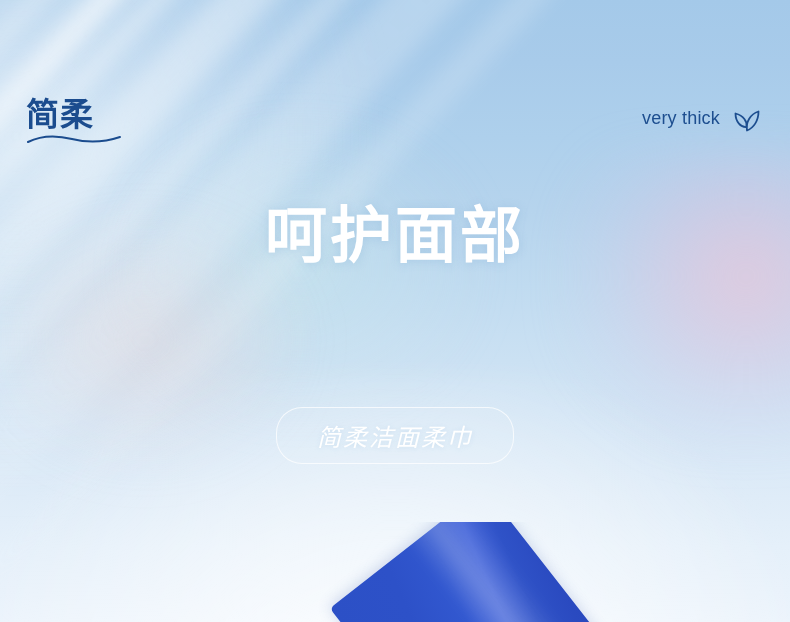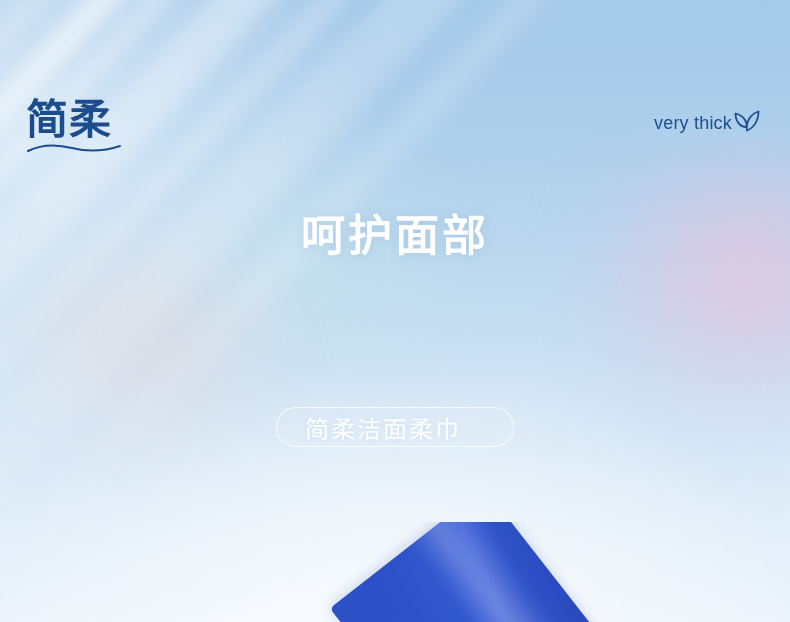--- a/index.html
+++ b/index.html
@@ -130,35 +130,36 @@
 
   
   .logo {
     position: absolute;
     left: 26px; top: 98px;
     width: 96px;
     pointer-events: auto;
   }
   .logo-text {
     font-family: "DejaVu Sans", "Liberation Sans", sans-serif;
-    font-size: 42px;
+    font-size: 33px;
     font-weight: 700;
     letter-spacing: 1px;
     color: #1b4c8e;
     line-height: 1.05;
     white-space: nowrap;
   }
   .logo-wave { display: block; margin-top: 1px; }
 
   
   .thick-badge {
     position: absolute;
     right: 28px; top: 108px;
     display: flex;
-    align-items: flex-end;
+    align-items: flex-start;
+    gap: 12px;
     margin-left: 20px;
   }
   .thick-label {
     font-size: 18px;
     font-weight: 400;
     color: #1d4e8f;
     letter-spacing: 0.2px;
     white-space: nowrap;
   }
   .leaf-icon { display: block; }
@@ -173,45 +174,47 @@
   }
   .headline-line1,
   .headline-line2 {
     font-family: "DejaVu Sans", "Liberation Sans", sans-serif;
     color: #ffffff;
     font-weight: 700;
     white-space: nowrap;
     text-shadow: 0 1px 10px rgba(120,165,210,0.30);
   }
   .headline-line1 {
-    font-size: 44px;
+    font-size: 62px;
     line-height: 80px;
     letter-spacing: 3px;
   }
   .headline-line2 {
     font-size: 70px;
     line-height: 84px;
     letter-spacing: 2px;
     margin-top: -2px;
   }
 
   
   .subtitle-pill {
     position: absolute;
     left: 50%;
     top: 407px;
     transform: translateX(-50%);
     min-width: 238px;
-    height: 40px;
+    height: 57px;
     padding: 0 28px;
     display: flex;
     align-items: center;
+    justify-content: center;
     border: 1.6px solid rgba(255,255,255,0.72);
     border-radius: 26px;
     background: rgba(255,255,255,0.06);
+    font-style: italic;
   }
   .subtitle-text {
     font-family: "DejaVu Sans", "Liberation Sans", sans-serif;
     font-size: 24px;
     font-weight: 400;
     color: #ffffff;
     letter-spacing: 2px;
     white-space: nowrap;
     text-shadow: 0 1px 5px rgba(140,180,220,0.24);
   }

